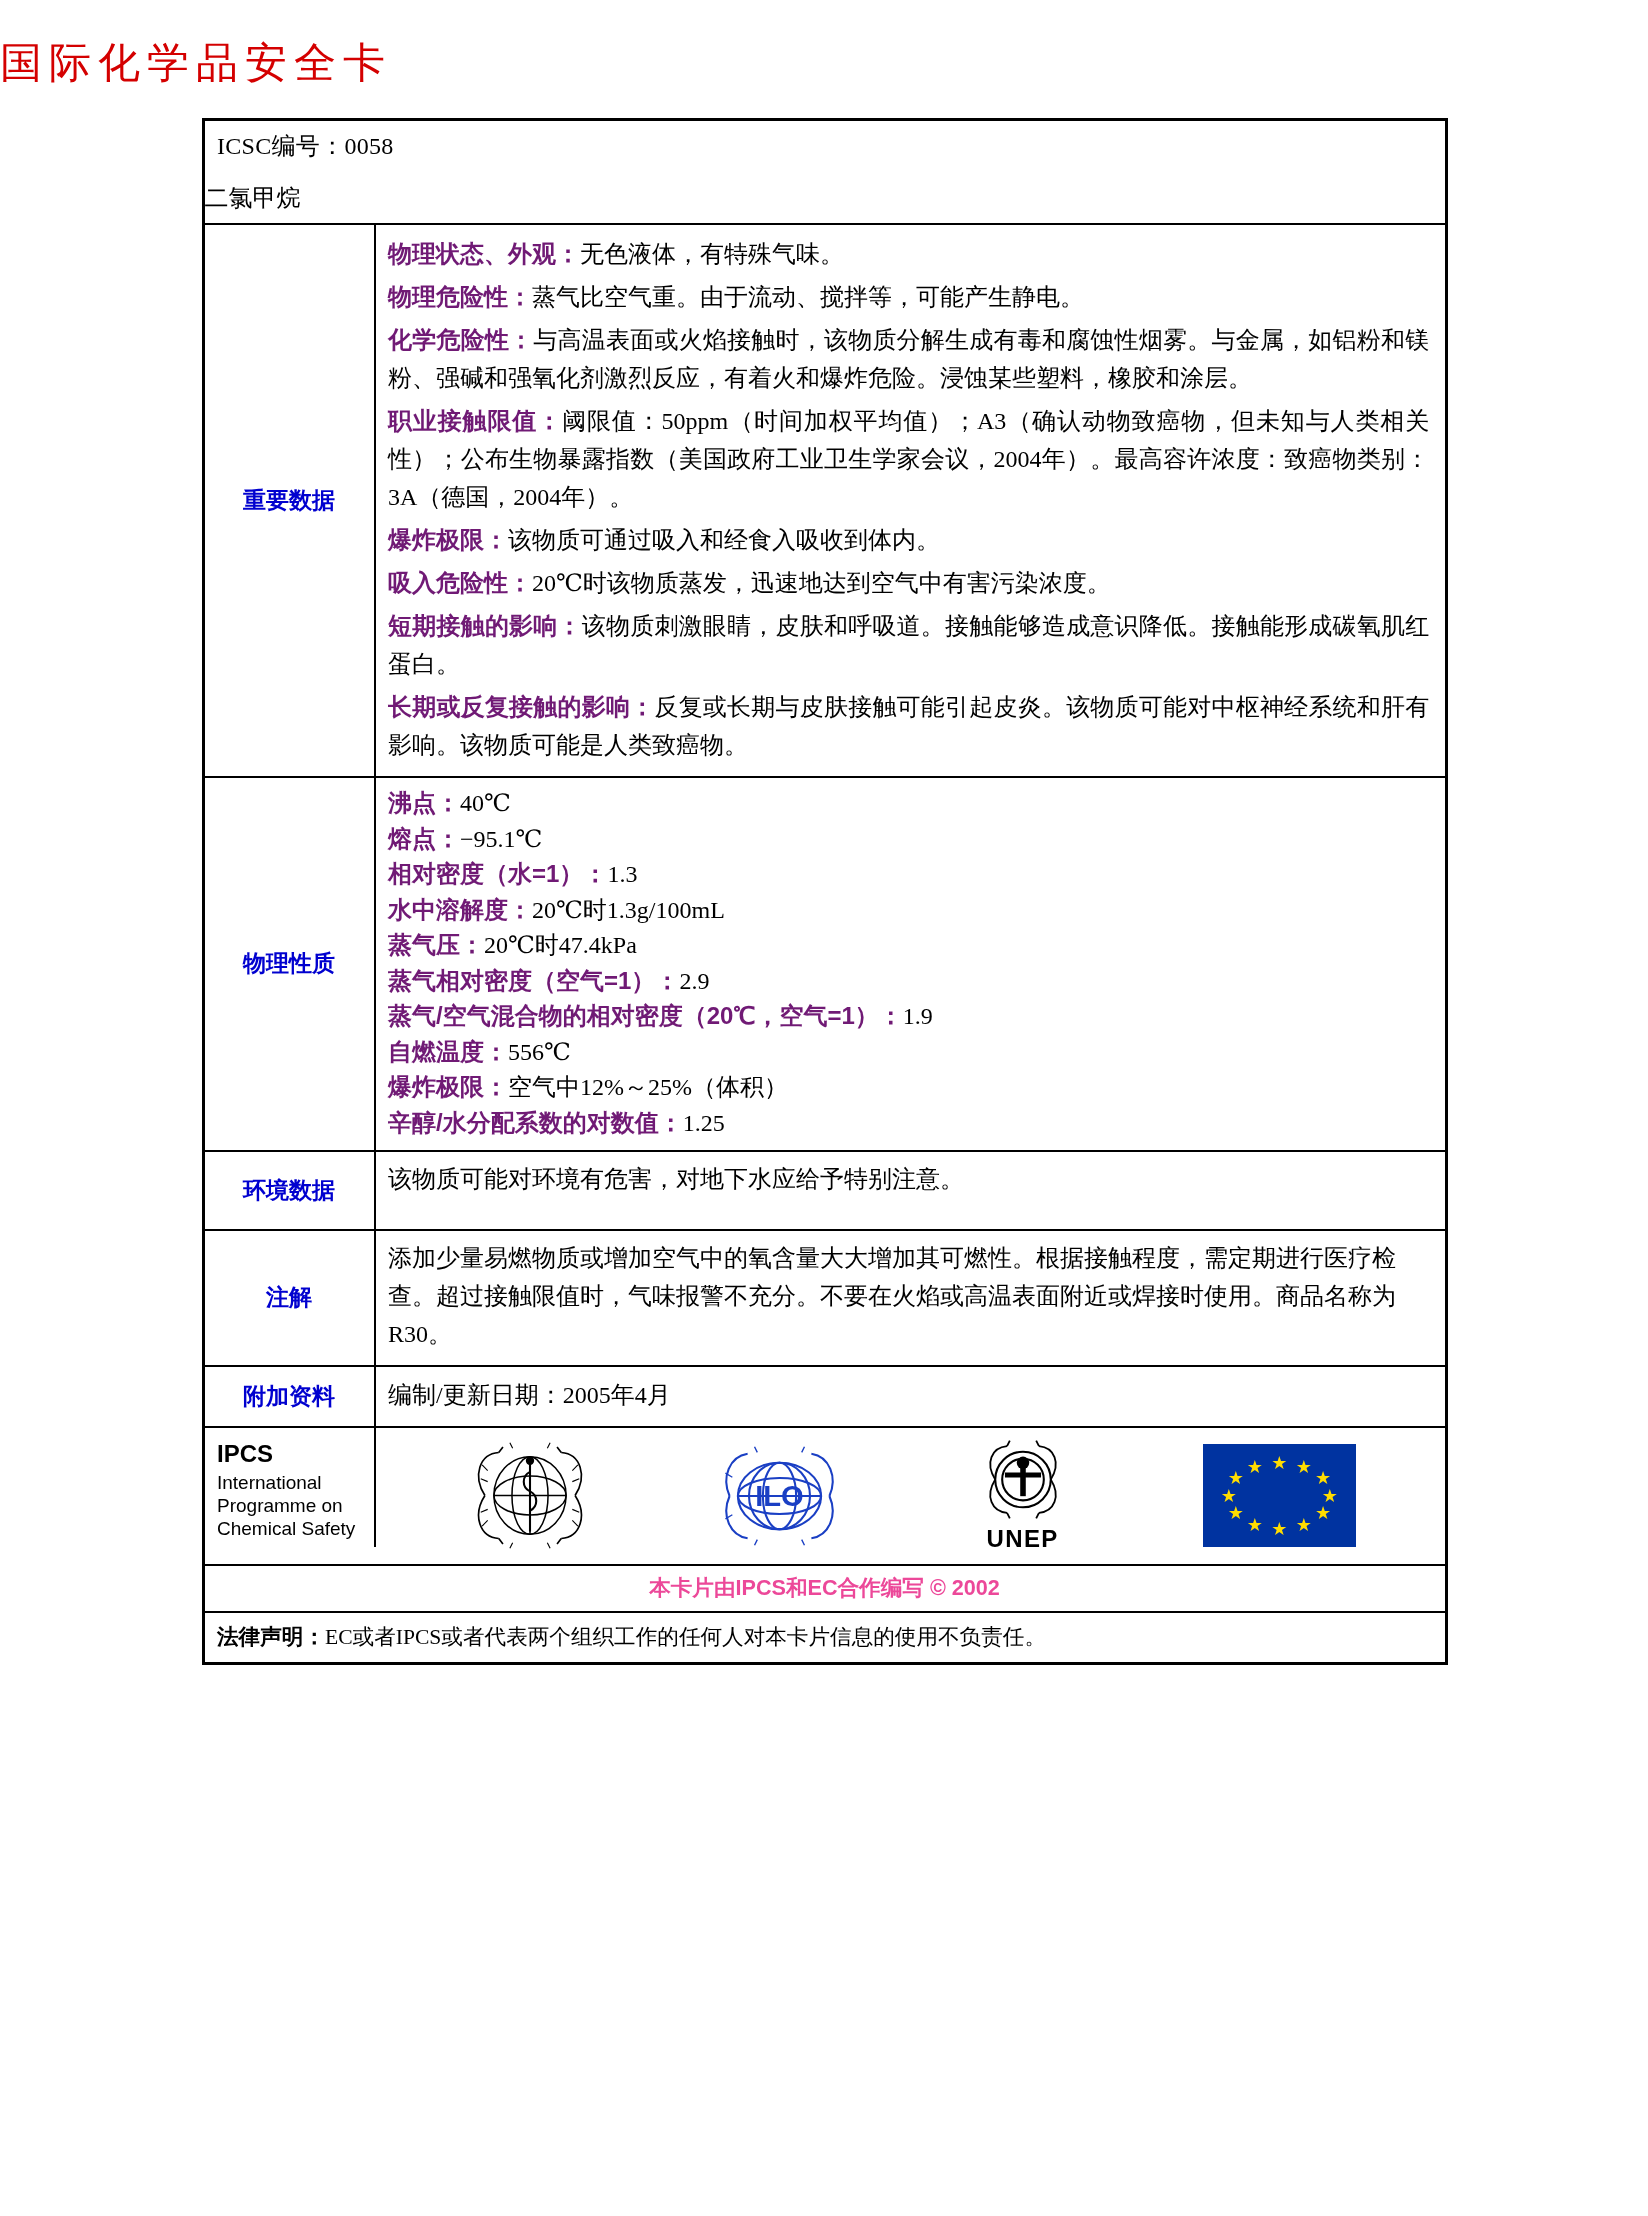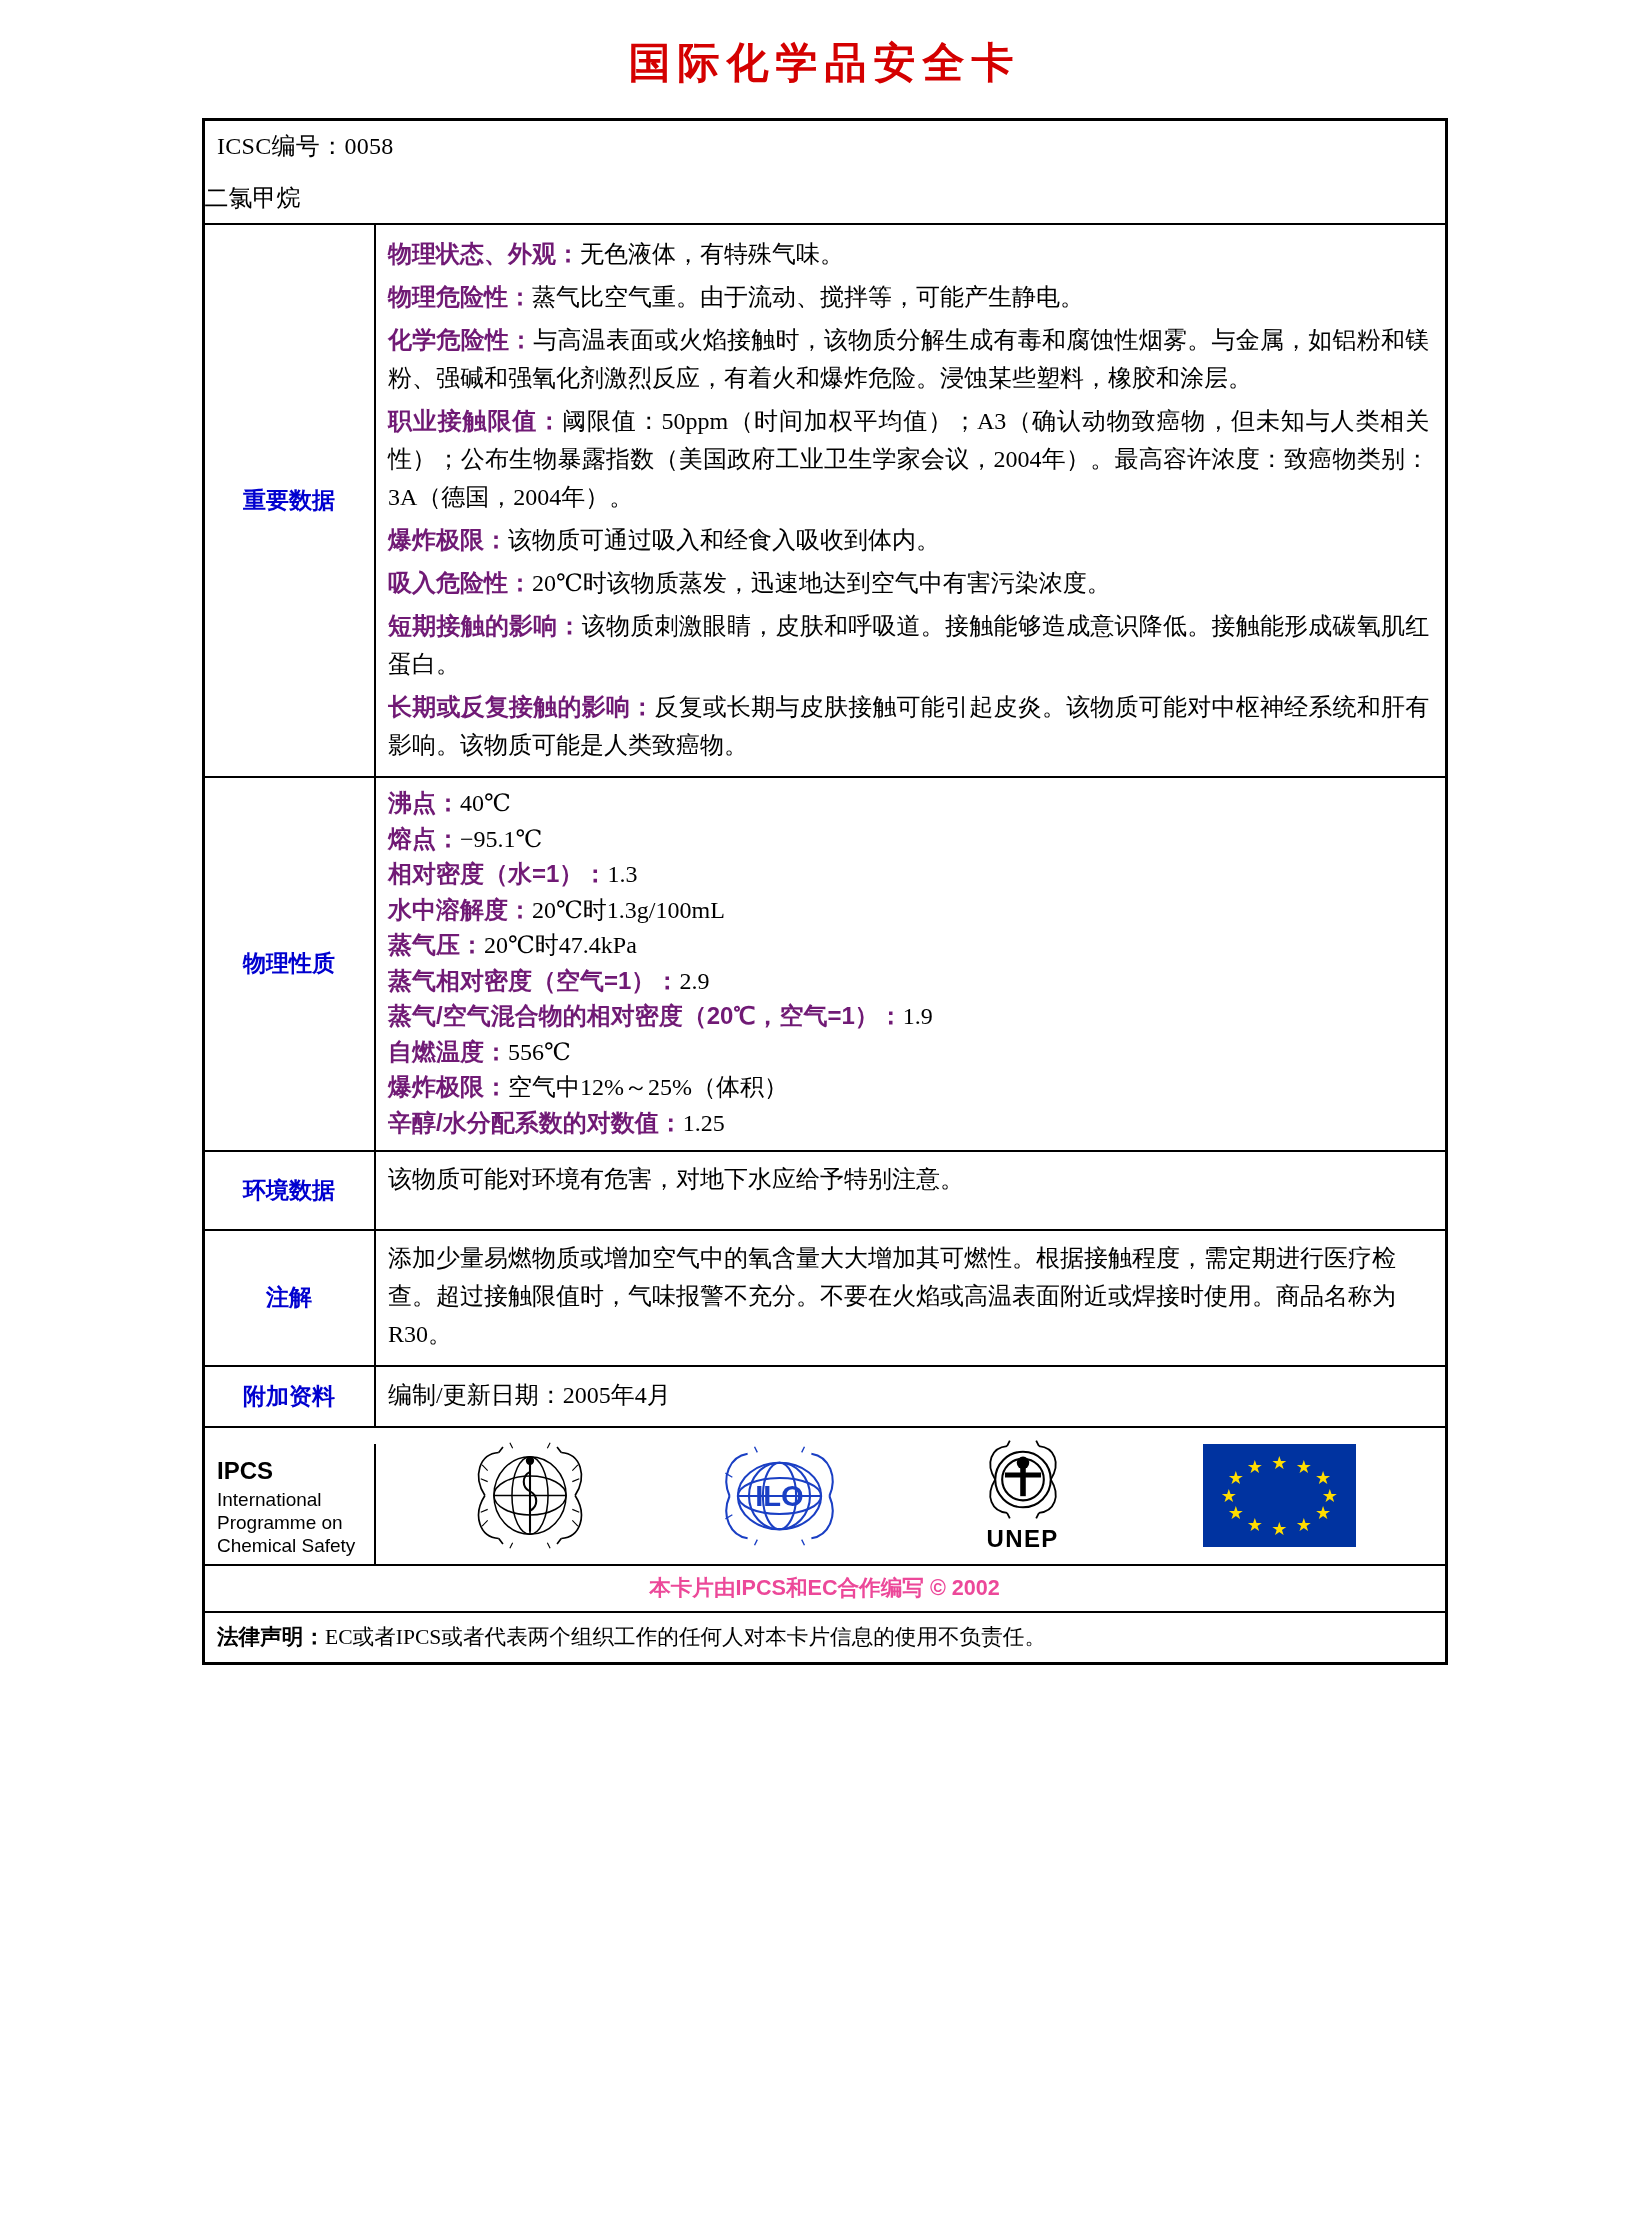--- a/index.html
+++ b/index.html
@@ -11,24 +11,24 @@
     width: 1649px;
     font-family: "Liberation Serif", "DejaVu Serif", serif;
     color: #000000;
   }
   .page {
     width: 1649px;
     box-sizing: border-box;
     padding: 0;
   }
   .doc-title {
-    text-align: center;
+    text-align: left;
     color: #d40000;
     font-family: "Liberation Sans", sans-serif;
-    font-weight: bold;
+    font-weight: normal;
     font-size: 42px;
     letter-spacing: 7px;
     margin-top: 35px;
     margin-bottom: 26.5px;
   }
   .card {
     width: 1246px;
     margin: 0 auto;
     border: 3.5px solid #000;
     box-sizing: border-box;
@@ -97,21 +97,21 @@
     margin-bottom: 0;
   }
   .phys-line {
     margin: 0 0 1.4px 0;
     white-space: nowrap;
   }
   
   .logo-row {
     display: flex;
     border-bottom: 2.1px solid #000;
-    align-items: flex-end;
+    align-items: flex-start;
   }
   .ipcs-cell {
     width: 171px;
     min-width: 171px;
     border-right: 2.1px solid #000;
     box-sizing: border-box;
     padding: 12.5px 0 7px 12.5px;
     font-family: "Liberation Sans", sans-serif;
   }
   .ipcs-title {

